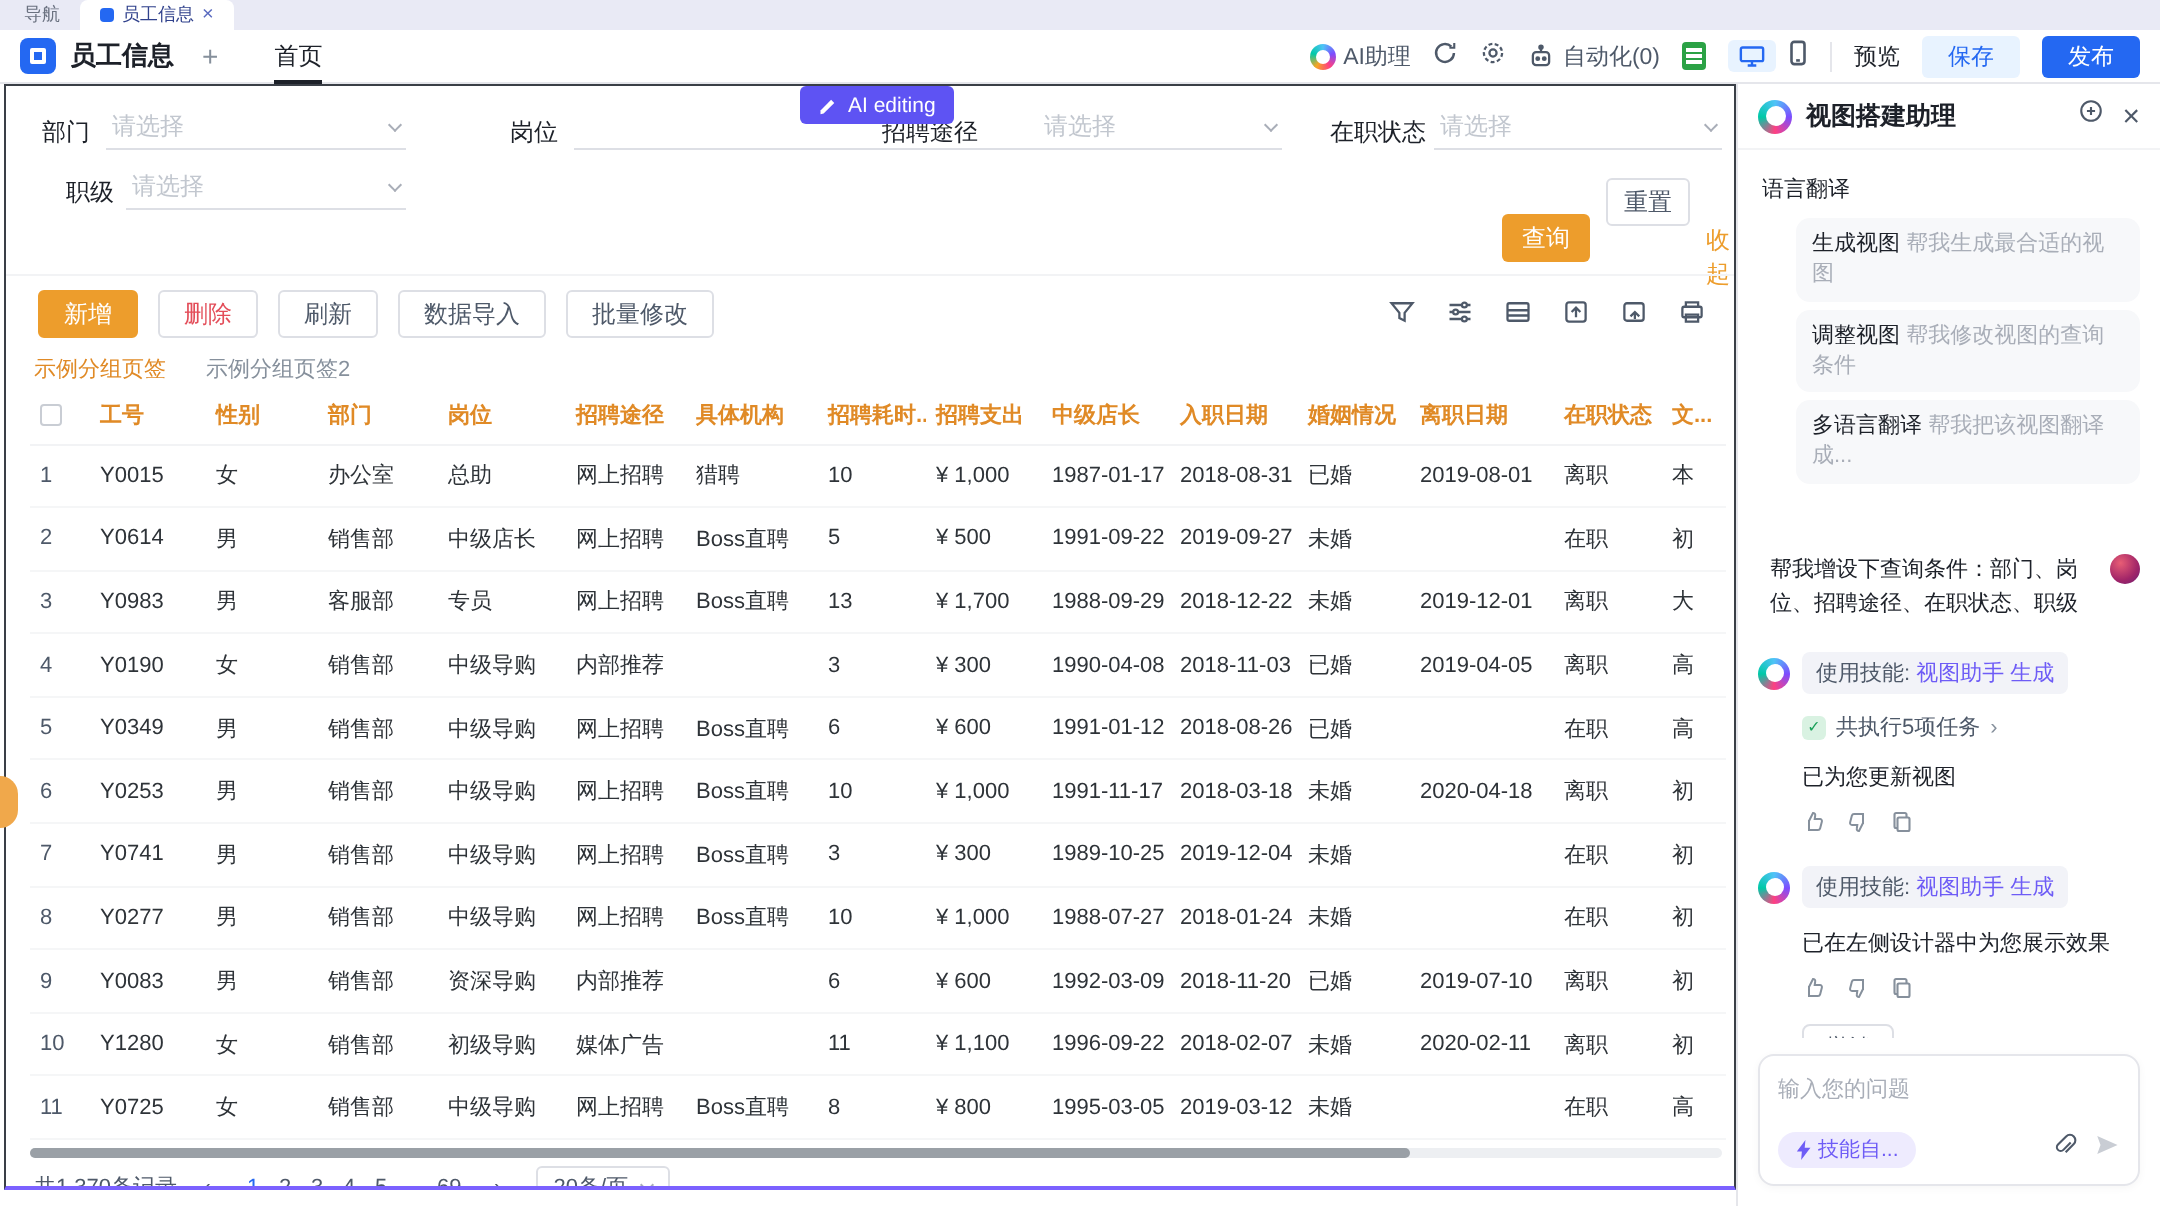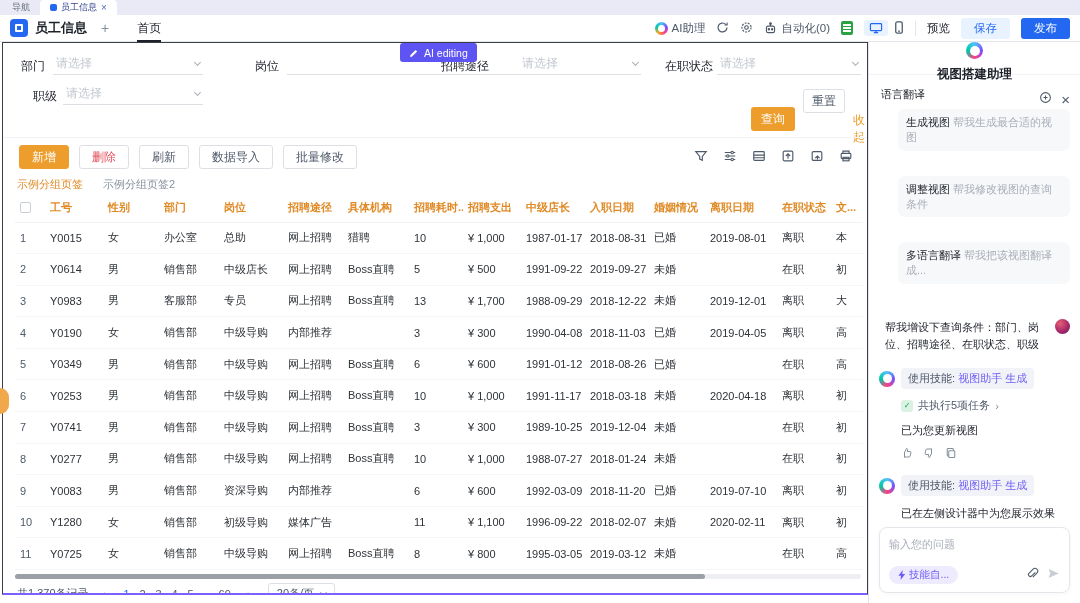--- a/index.html
+++ b/index.html
@@ -71,28 +71,28 @@
   
   .pagebar { position:absolute; left:14px; top:540px; display:flex; align-items:center; gap:7px; font-size:11px; color:#4E5969; }
   .pg { min-width:16px; text-align:center; padding:2px 3px; }
   .pg.cur { color:#2468F2; }
   .psize { border:1px solid #DDDFE5; border-radius:3px; height:21px; display:flex; align-items:center; gap:7px; padding:0 8px; color:#4E5969; margin-left:4px; }
 
   .left-handle { position:absolute; left:0; top:388px; width:9px; height:26px; background:#F0A84B; border-radius:0 13px 13px 0; z-index:40; }
 
   
   .panel { position:absolute; left:868px; top:42px; width:212px; height:561px; background:#fff; border-left:1px solid #E5E6EB; display:flex; flex-direction:column; }
-  .phead { height:33px; display:flex; align-items:center; gap:7px; padding:0 10px; border-bottom:1px solid #F2F3F5;flex-direction:column; }
+  .phead { height:33px; display:flex; align-items:center; gap:7px; padding:0 10px; border-bottom:1px solid #F2F3F5; }
   .phead .ai-avatar { width:17px; height:17px; }
   .ptitle { font-size:12.5px; font-weight:bold; color:#1D2129; }
   .phead-sp { margin-left:auto; display:flex; align-items:center; gap:9px; }
   .pclose { font-size:15px; color:#4E5969; line-height:1; }
   .pbody { flex:1; overflow:hidden; padding:8px 10px 0 10px; font-size:11px; }
   .sec-label { color:#1D2129; font-size:11px; margin:4px 0 7px 2px; }
-  .chips { display:flex; flex-direction:column; gap:25px; align-items:flex-end; }
+  .chips { display:flex; flex-direction:column; gap:4px; align-items:flex-end; }
   .chip { background:#F7F8FA; border-radius:7px; padding:6px 8px; max-width:172px; line-height:1.35; }
   .chip-t { color:#1D2129; }
   .chip-d { color:#A9AEB8; }
   .umsg { display:flex; justify-content:flex-end; gap:12px; margin-top:35px; }
   .umsg-text { max-width:158px; color:#1D2129; line-height:1.5; font-size:11px; }
   .uavatar { width:15px; height:15px; border-radius:50%; background:radial-gradient(circle at 35% 30%, #E85D75, #A12568 60%, #6B1E74); flex:0 0 auto; }
   .amsg { margin-top:16px; }
   .skill-line { display:flex; align-items:center; gap:6px; }
   .ai-avatar { width:16px; height:16px; border-radius:50%; background:conic-gradient(#4FC3F7,#7C4DFF,#FF4081,#00C9A7,#4FC3F7); position:relative; flex:0 0 auto; }
   .ai-avatar:after { content:""; position:absolute; left:3.5px; top:3.5px; right:3.5px; bottom:3.5px; background:#fff; border-radius:50%; }

